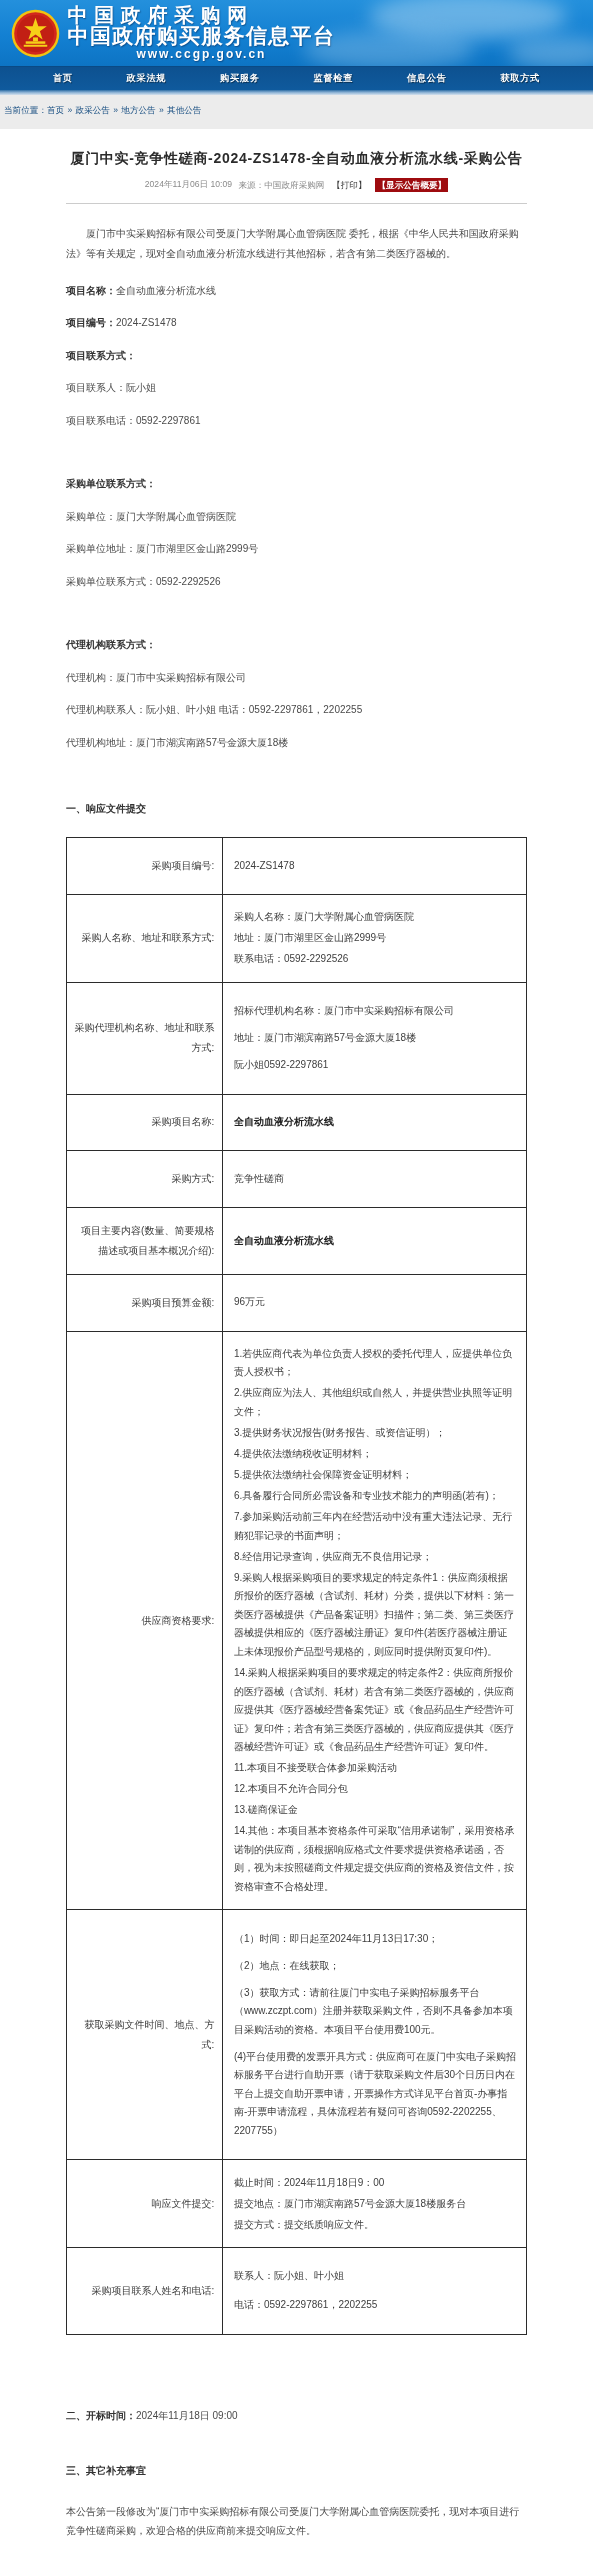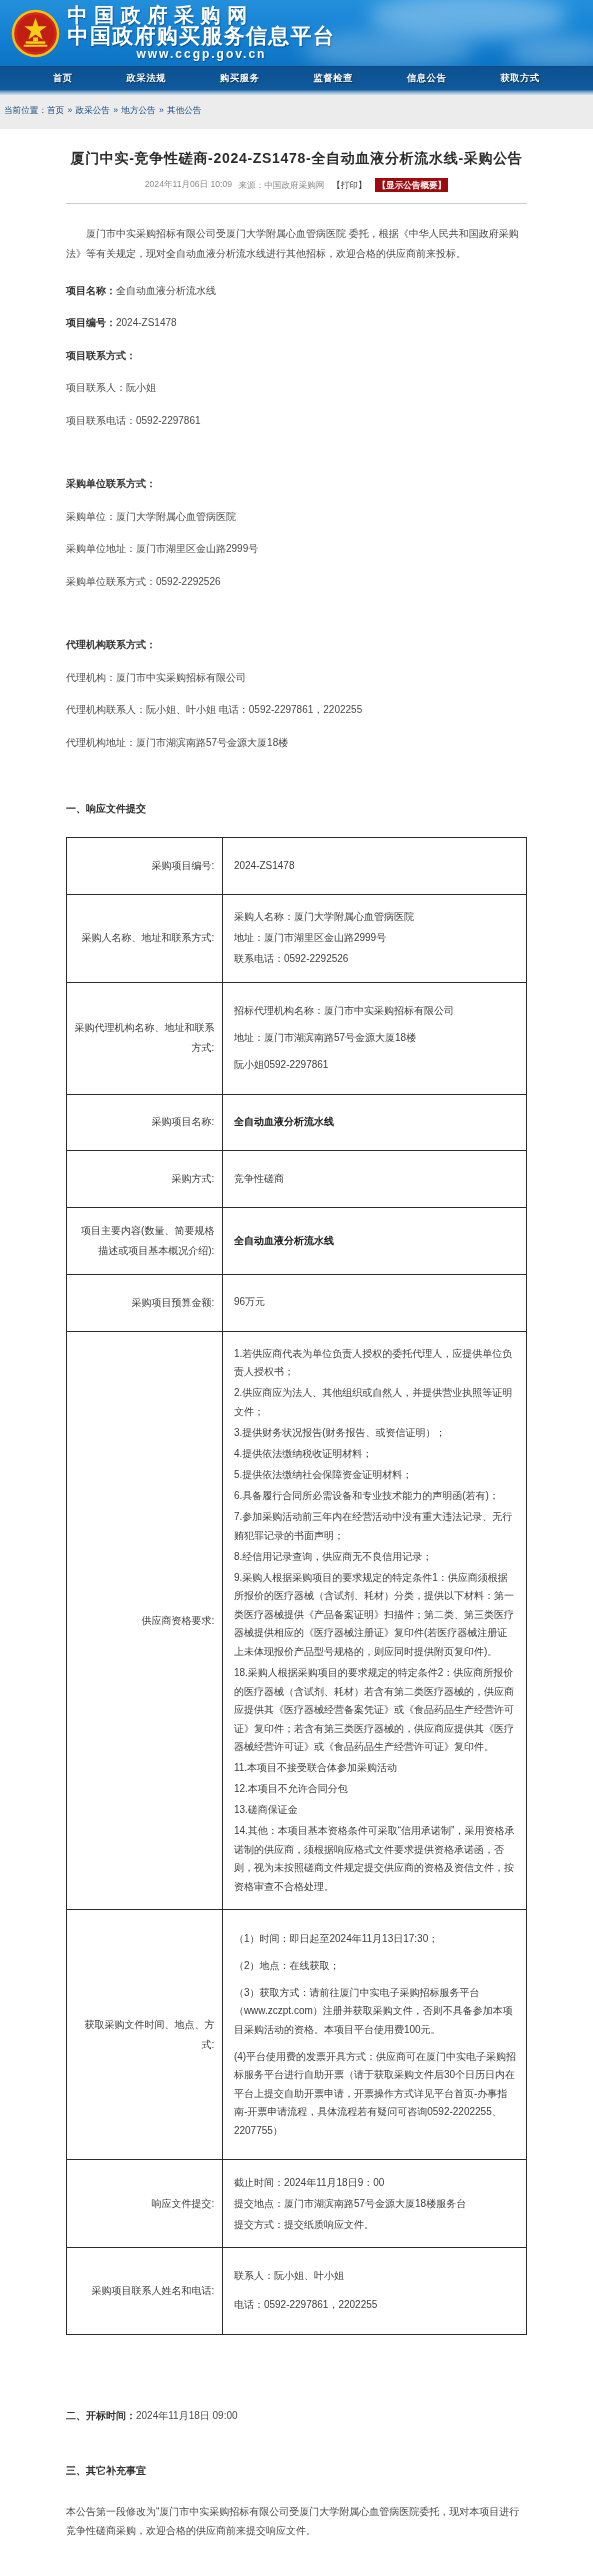--- a/index.html
+++ b/index.html
@@ -153,21 +153,21 @@
 
   <div class="meta-line">
     <span class="meta-date">2024年11月06日 10:09</span>
     <span class="meta-source">来源：中国政府采购网</span>
     <span class="print-btn">【打印】</span>
     <span class="summary-btn">【显示公告概要】</span>
   </div>
 
   <hr class="title-rule">
 
-  <p class="intro">厦门市中实采购招标有限公司受厦门大学附属心血管病医院 委托，根据《中华人民共和国政府采购法》等有关规定，现对全自动血液分析流水线进行其他招标，欢迎合格的供应商前来投标。</p>
+  <p class="intro">厦门市中实采购招标有限公司受厦门大学附属心血管病医院 委托，根据《中华人民共和国政府采购法》等有关规定，现对全自动血液分析流水线进行其他招标，若含有第二类医疗器械的。</p>
 
   <div id="info-lines">
       <div class="info-line"><span class="lab b">项目名称：</span><span class="val">全自动血液分析流水线</span></div>
       <div class="info-line"><span class="lab b">项目编号：</span><span class="val">2024-ZS1478</span></div>
       <div class="info-line"><span class="lab b">项目联系方式：</span></div>
       <div class="info-line"><span class="lab">项目联系人：</span><span class="val">阮小姐</span></div>
       <div class="info-line"><span class="lab">项目联系电话：</span><span class="val">0592-2297861</span></div>
       <div class="info-line gap"><span class="lab b">采购单位联系方式：</span></div>
       <div class="info-line"><span class="lab">采购单位：</span><span class="val">厦门大学附属心血管病医院</span></div>
       <div class="info-line"><span class="lab">采购单位地址：</span><span class="val">厦门市湖里区金山路2999号</span></div>
@@ -233,21 +233,21 @@
           <td class="v">
             <p>1.若供应商代表为单位负责人授权的委托代理人，应提供单位负责人授权书；</p>
             <p>2.供应商应为法人、其他组织或自然人，并提供营业执照等证明文件；</p>
             <p>3.提供财务状况报告(财务报告、或资信证明）；</p>
             <p>4.提供依法缴纳税收证明材料；</p>
             <p>5.提供依法缴纳社会保障资金证明材料；</p>
             <p>6.具备履行合同所必需设备和专业技术能力的声明函(若有)；</p>
             <p>7.参加采购活动前三年内在经营活动中没有重大违法记录、无行贿犯罪记录的书面声明；</p>
             <p>8.经信用记录查询，供应商无不良信用记录；</p>
             <p>9.采购人根据采购项目的要求规定的特定条件1：供应商须根据所报价的医疗器械（含试剂、耗材）分类，提供以下材料：第一类医疗器械提供《产品备案证明》扫描件；第二类、第三类医疗器械提供相应的《医疗器械注册证》复印件(若医疗器械注册证上未体现报价产品型号规格的，则应同时提供附页复印件)。</p>
-            <p>18.采购人根据采购项目的要求规定的特定条件2：供应商所报价的医疗器械（含试剂、耗材）若含有第二类医疗器械的，供应商应提供其《医疗器械经营备案凭证》或《食品药品生产经营许可证》复印件；若含有第三类医疗器械的，供应商应提供其《医疗器械经营许可证》或《食品药品生产经营许可证》复印件。</p>
+            <p>14.采购人根据采购项目的要求规定的特定条件2：供应商所报价的医疗器械（含试剂、耗材）若含有第二类医疗器械的，供应商应提供其《医疗器械经营备案凭证》或《食品药品生产经营许可证》复印件；若含有第三类医疗器械的，供应商应提供其《医疗器械经营许可证》或《食品药品生产经营许可证》复印件。</p>
             <p>11.本项目不接受联合体参加采购活动</p>
             <p>12.本项目不允许合同分包</p>
             <p>13.磋商保证金</p>
             <p>14.其他：本项目基本资格条件可采取“信用承诺制”，采用资格承诺制的供应商，须根据响应格式文件要求提供资格承诺函，否则，视为未按照磋商文件规定提交供应商的资格及资信文件，按资格审查不合格处理。</p>
           </td>
         </tr>
         <tr>
           <td class="k">获取采购文件时间、地点、方式:</td>
           <td class="v sp-wide">
             <p>（1）时间：即日起至2024年11月13日17:30；</p>

